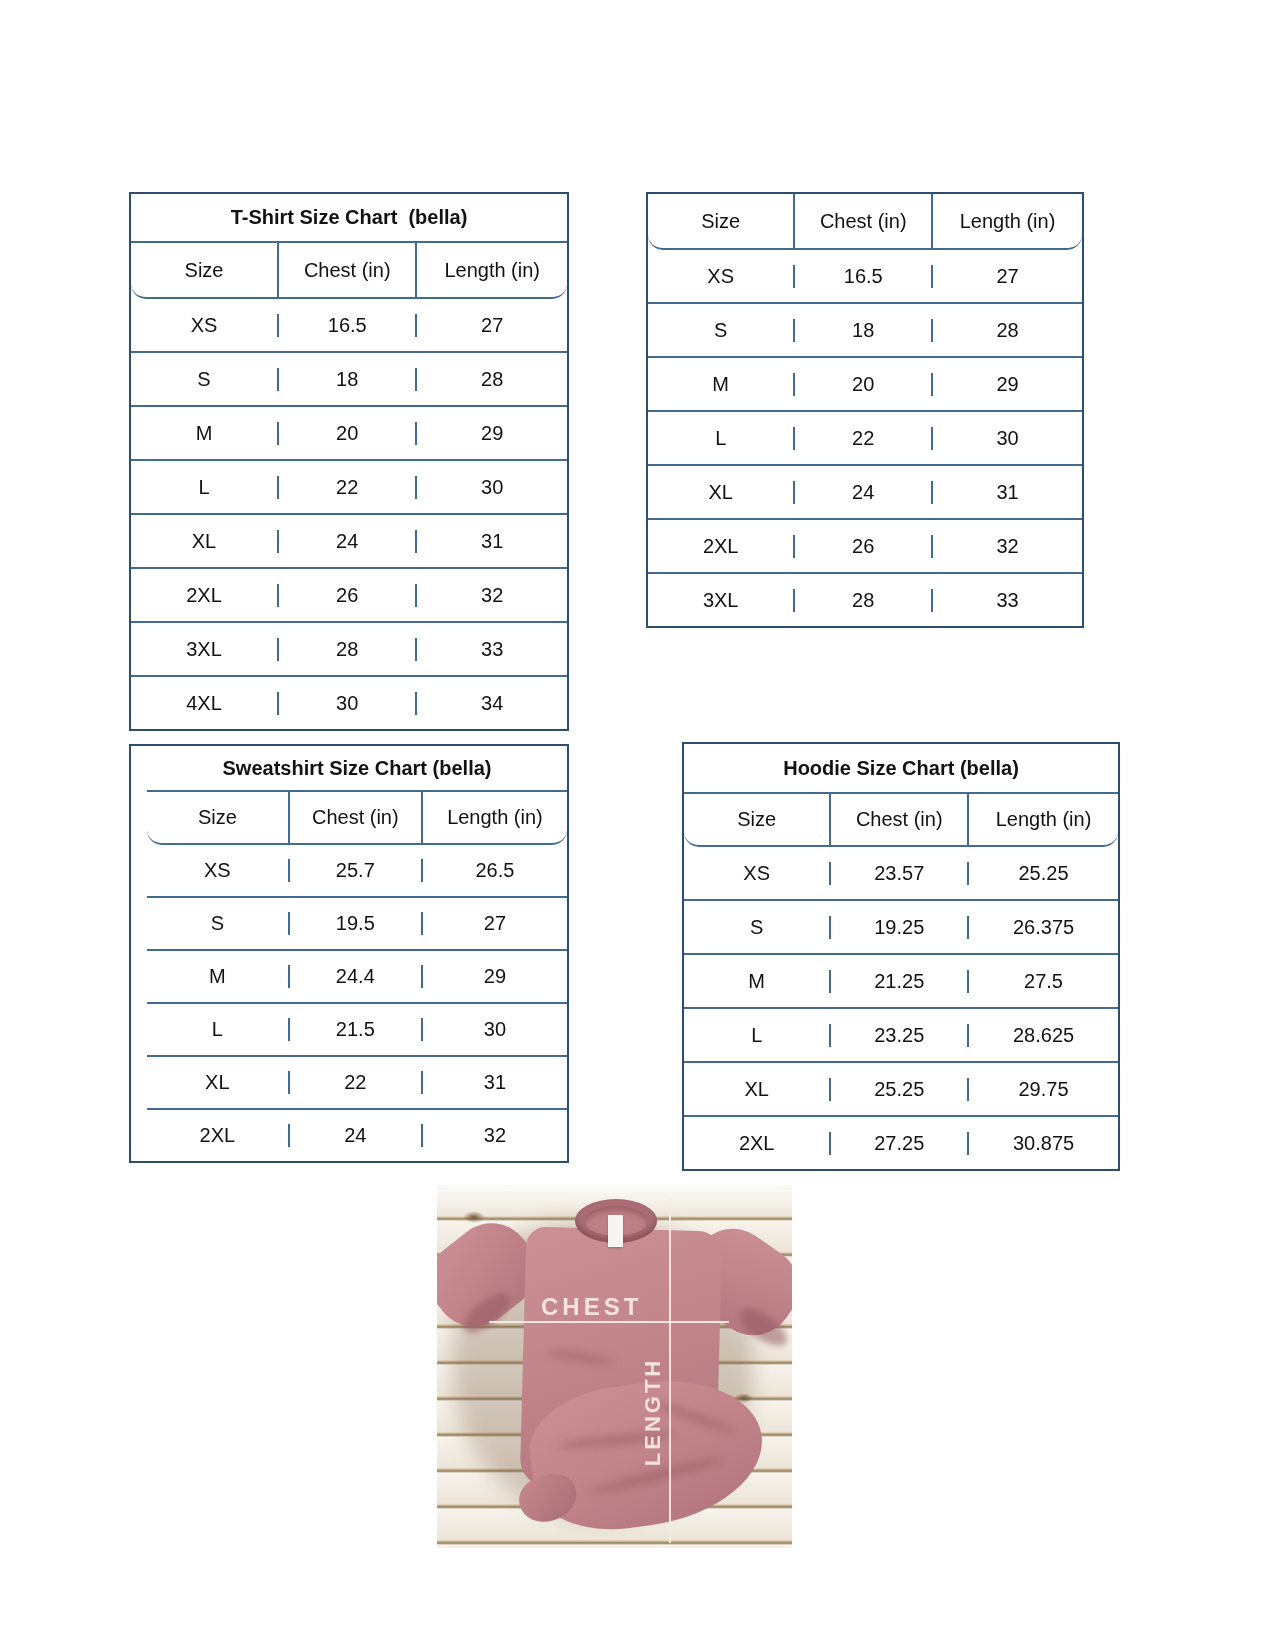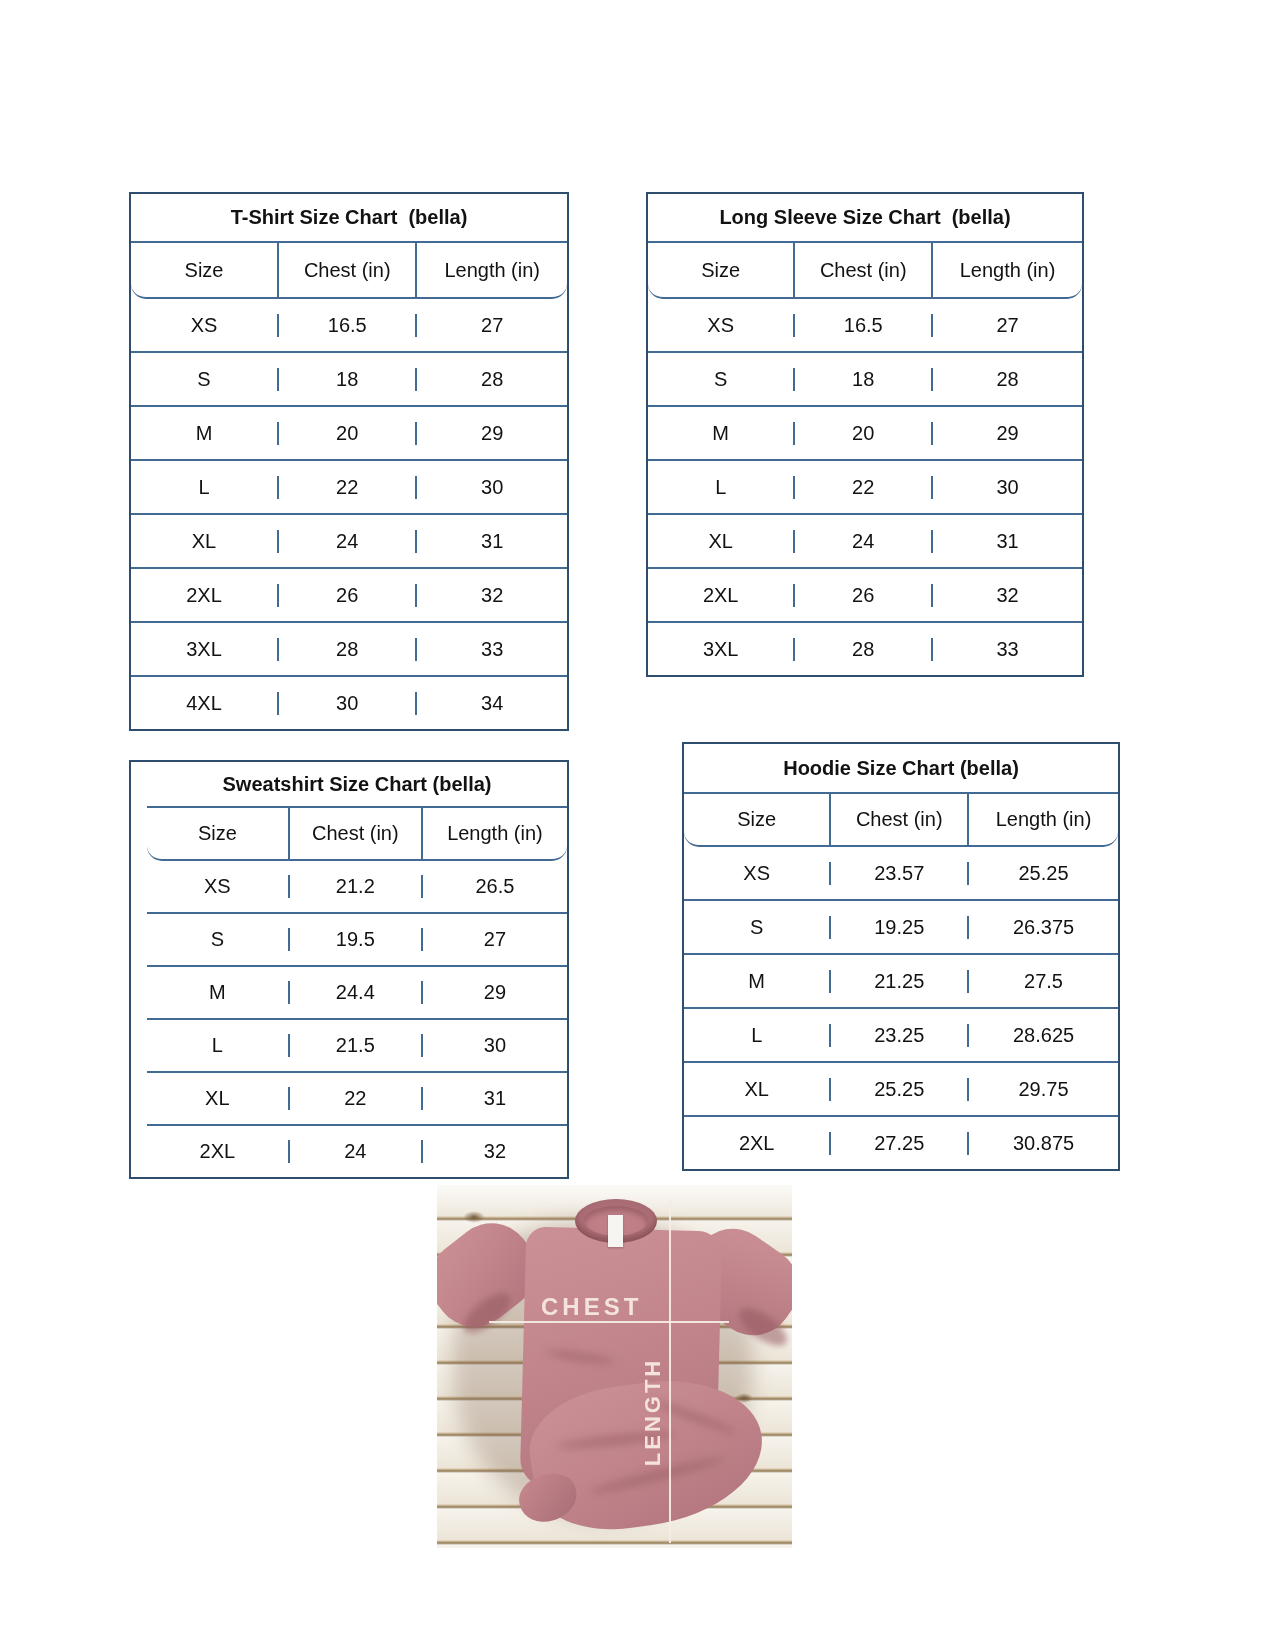--- a/index.html
+++ b/index.html
@@ -26,21 +26,21 @@
   .trow:not(:first-child){border-top:2px solid var(--border-inner,#426a93);}
   .tcell{
     display:flex;align-items:center;justify-content:center;
     font-size:20px;box-sizing:border-box;
   }
   .c0{width:33.5%;}
   .c1{width:32.2%;border-left:2px solid var(--border-inner,#426a93);border-right:2px solid var(--border-inner,#426a93);}
   .c2{width:34.3%;}
   #tbl-tshirt    {left:129px;top:192px;width:440px;--th:47px;--hh:54px;--rh:52px;}
   #tbl-longsleeve{left:646px;top:192px;width:438px;--th:47px;--hh:54px;--rh:52px;}
-  #tbl-sweatshirt{left:129px;top:760px;width:440px;padding-left:16px;--th:44px;--hh:51px;--rh:51px;}
+  #tbl-sweatshirt{left:129px;top:744px;width:440px;padding-left:16px;--th:44px;--hh:51px;--rh:51px;}
   #tbl-hoodie    {left:646px;top:742px;width:438px;margin-left:36px;--th:48px;--hh:51px;--rh:52px;}
 
   
   #photo{position:absolute;left:437px;top:1185px;width:355px;height:363px;overflow:hidden;}
   .wood{
     position:absolute;inset:0;background-color:var(--wood-bg,#f2efe8);
     background-image:
       linear-gradient(180deg, rgba(255,255,255,.55), rgba(255,255,255,0) 10%),
       repeating-linear-gradient(180deg,
         #f6f3ec 0px,#efe9de 22px,#ece5d7 31px,
@@ -132,21 +132,20 @@
         </div>
         <div class="trow">
           <div class="tcell c0">4XL</div>
           <div class="tcell c1">30</div>
           <div class="tcell c2">34</div>
         </div>
       </div>
   </div>
 
   <div class="size-table" id="tbl-longsleeve">
-    <div class="t-title">Long Sleeve Size Chart  (bella)</div>
     <div class="t-header">
       <div class="tcell c0">Size</div>
       <div class="tcell c1">Chest (in)</div>
       <div class="tcell c2">Length (in)</div>
     </div>
     <div class="t-body">
         <div class="trow">
           <div class="tcell c0">XS</div>
           <div class="tcell c1">16.5</div>
           <div class="tcell c2">27</div>
@@ -187,21 +186,21 @@
   <div class="size-table" id="tbl-sweatshirt">
     <div class="t-title">Sweatshirt Size Chart (bella)</div>
     <div class="t-header">
       <div class="tcell c0">Size</div>
       <div class="tcell c1">Chest (in)</div>
       <div class="tcell c2">Length (in)</div>
     </div>
     <div class="t-body">
         <div class="trow">
           <div class="tcell c0">XS</div>
-          <div class="tcell c1">21.2</div>
+          <div class="tcell c1">25.7</div>
           <div class="tcell c2">26.5</div>
         </div>
         <div class="trow">
           <div class="tcell c0">S</div>
           <div class="tcell c1">19.5</div>
           <div class="tcell c2">27</div>
         </div>
         <div class="trow">
           <div class="tcell c0">M</div>
           <div class="tcell c1">24.4</div>

